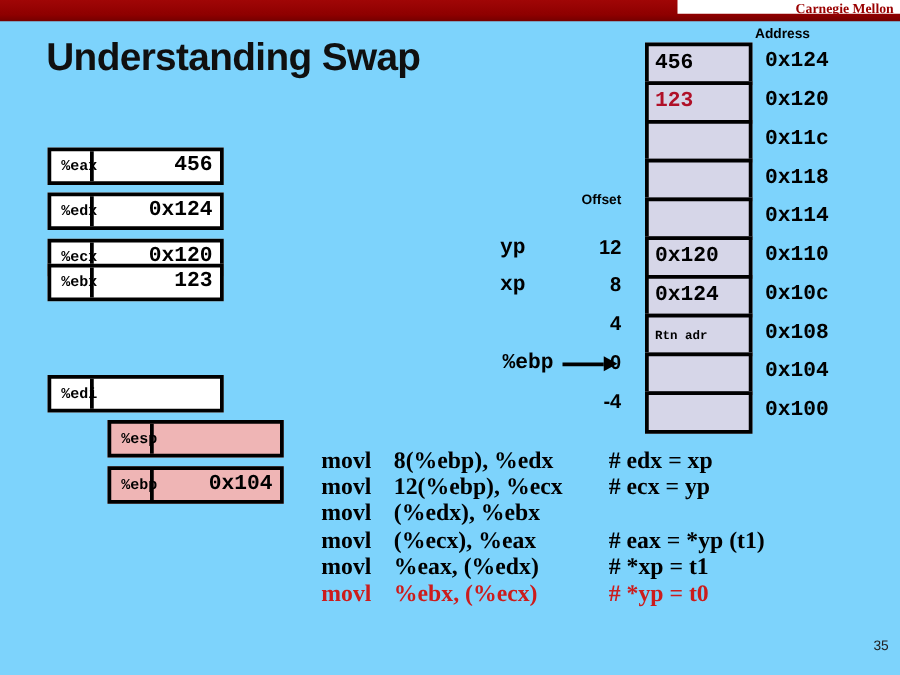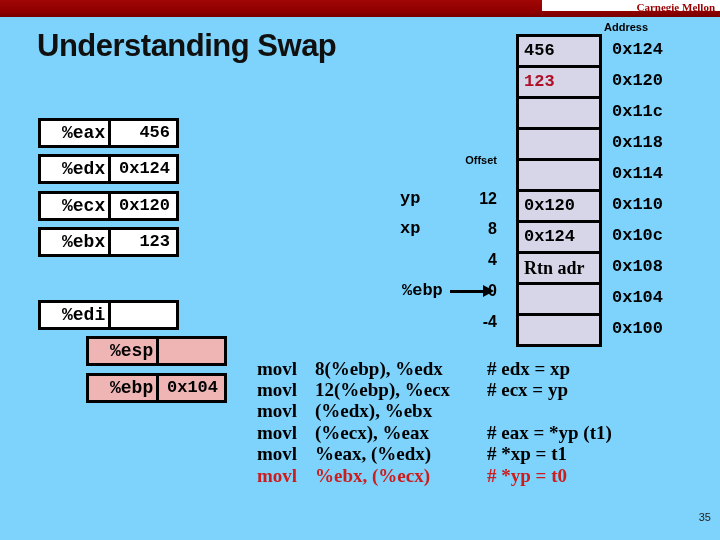--- a/index.html
+++ b/index.html
@@ -14,35 +14,35 @@
     text-align:right;line-height:11px;}
   .brand-tab span{font-family:"Liberation Serif",serif;font-weight:bold;font-size:11px;
     color:#990000;padding-right:5px;}
   
   .title{position:absolute;left:37px;top:28px;margin:0;font-size:31px;font-weight:bold;
     color:#101010;letter-spacing:-0.5px;}
   
   .reg-row{position:absolute;left:38px;width:141px;height:30px;box-sizing:border-box;
     border:3px solid #000;background:#fff;display:flex;}
   .reg-row.pink{background:#efb5b5;margin-left:48px;}
-  .reg-name{width:70px;box-sizing:border-box;border-right:3px solid #000;padding-left:21px;
-    font-family:"Liberation Mono","DejaVu Sans Mono",monospace;font-weight:bold;font-size:18px;
+  .reg-name{width:34px;box-sizing:border-box;border-right:3px solid #000;padding-left:8px;
+    font-family:"Liberation Mono","DejaVu Sans Mono",monospace;font-weight:bold;font-size:12px;
     line-height:24px;color:#000;}
   .reg-val{flex:1;text-align:right;padding-right:6px;
     font-family:"Liberation Mono","DejaVu Sans Mono",monospace;font-weight:bold;font-size:17px;
     line-height:24px;color:#000;}
   
   .mem-stack{position:absolute;left:516px;top:34px;width:86px;}
   .mem-cell{box-sizing:border-box;width:86px;height:34px;border:3px solid #000;
     background:#d6d6e8;margin-top:-3px;padding-left:5px;
     font-family:"Liberation Mono","DejaVu Sans Mono",monospace;font-weight:bold;font-size:17px;
     line-height:28px;color:#000;}
   .mem-cell:first-child{margin-top:0;}
   .mem-cell .red{color:#b01028;}
-  .mem-cell .sans{font-family:Liberation Serif, serif;font-size:18px;}
+  .mem-cell .sans{font-family:Liberation Mono, monospace;font-size:10px;}
   .addr{position:absolute;left:612px;height:18px;line-height:18px;
     font-family:"Liberation Mono","DejaVu Sans Mono",monospace;font-weight:bold;font-size:17px;color:#000;}
   .col-header{position:absolute;font-size:11px;font-weight:bold;color:#000;}
   
   .off-num{position:absolute;left:430px;width:67px;height:18px;line-height:18px;
     text-align:right;font-size:16px;font-weight:bold;color:#000;}
   .off-label{position:absolute;height:18px;line-height:18px;
     font-family:"Liberation Mono","DejaVu Sans Mono",monospace;font-weight:bold;font-size:17px;color:#000;}
   .arrow-bar{position:absolute;left:450px;top:290px;width:33px;height:3px;background:#000;}
   .arrow-head{position:absolute;left:483px;top:285px;width:0;height:0;
@@ -75,21 +75,21 @@
     <span class="reg-val">456</span>
   </div>
   <div class="reg-row" style="top:154px">
     <span class="reg-name">%edx</span>
     <span class="reg-val">0x124</span>
   </div>
   <div class="reg-row" style="top:191px">
     <span class="reg-name">%ecx</span>
     <span class="reg-val">0x120</span>
   </div>
-  <div class="reg-row" style="top:227px">
+  <div class="reg-row" style="top:211px">
     <span class="reg-name">%ebx</span>
     <span class="reg-val">123</span>
   </div>
   <div class="reg-row" style="top:300px">
     <span class="reg-name">%edi</span>
     <span class="reg-val"></span>
   </div>
   <div class="reg-row pink" style="top:336px">
     <span class="reg-name">%esp</span>
     <span class="reg-val"></span>

